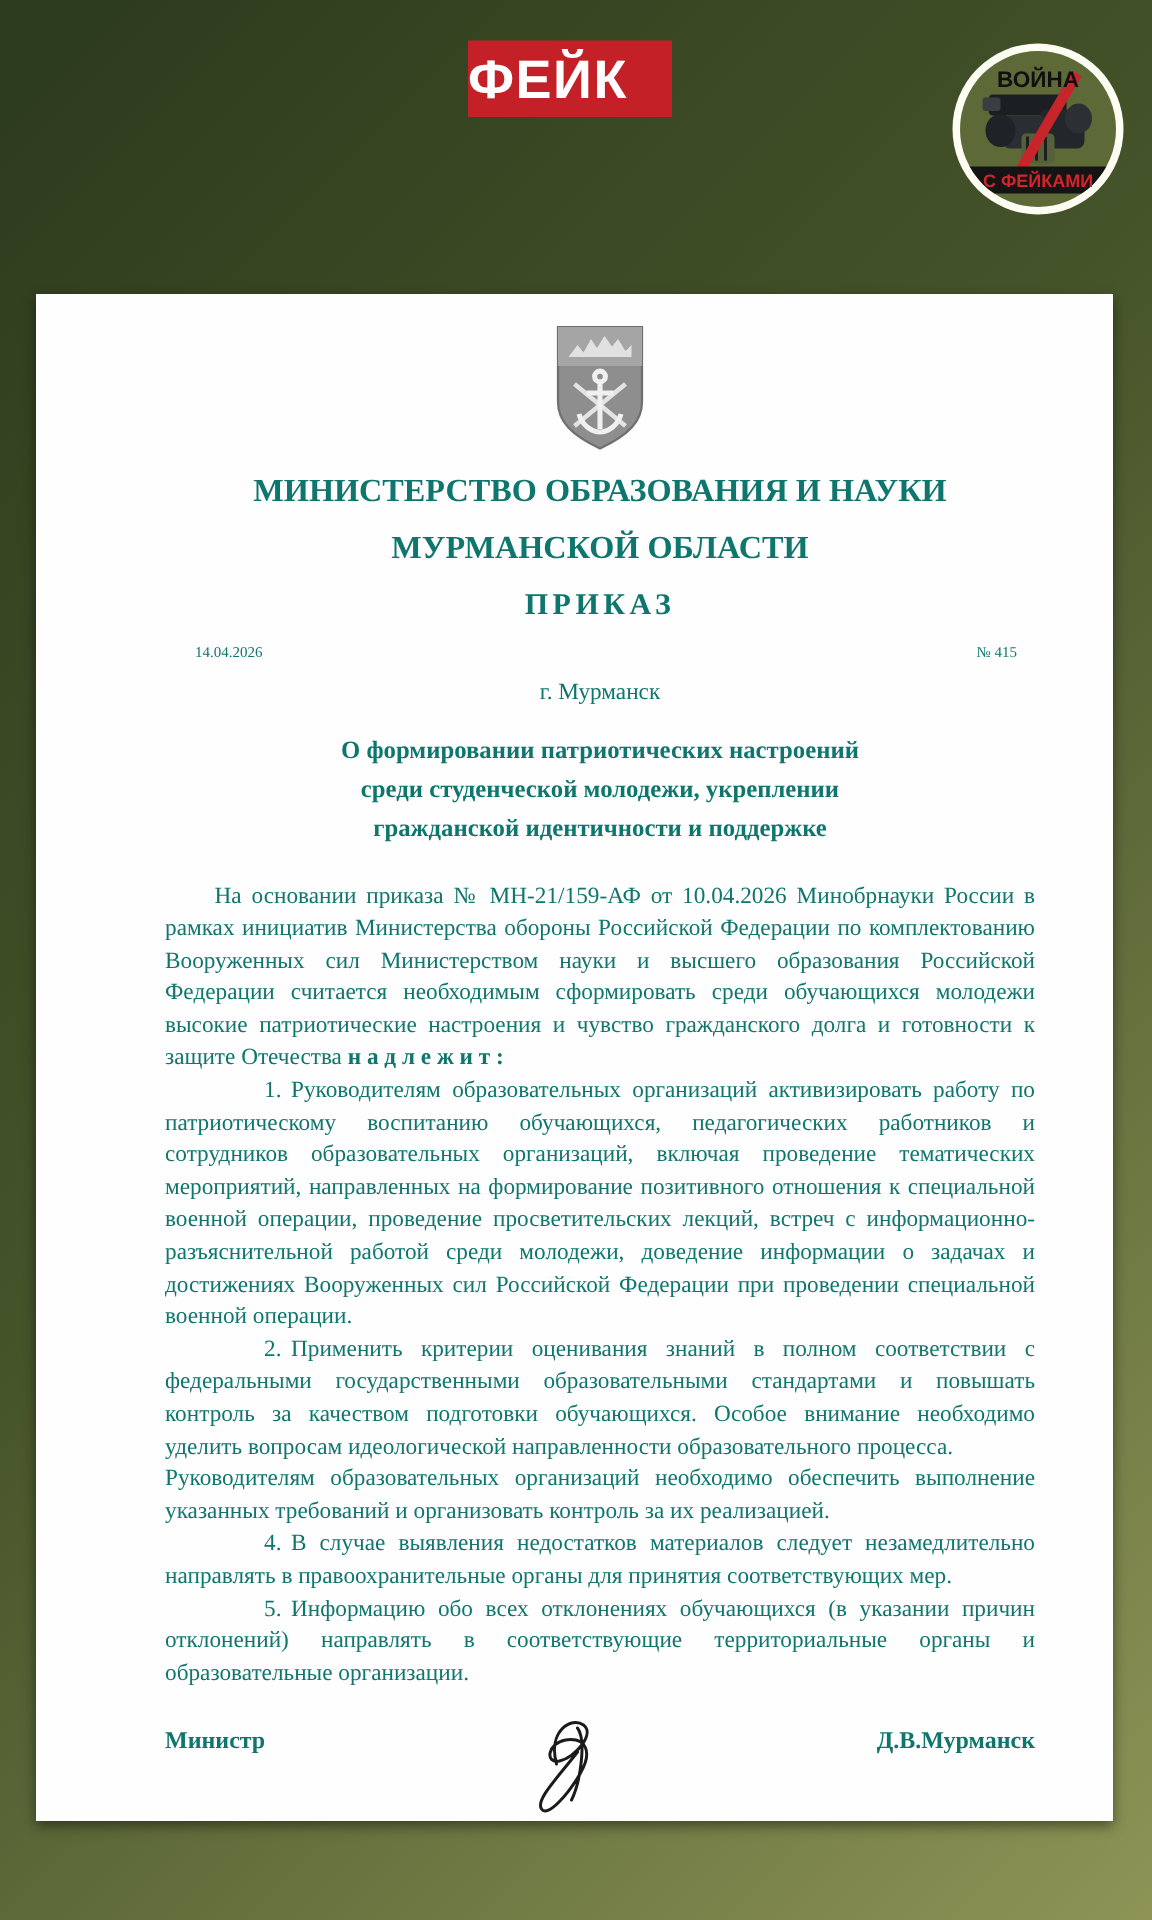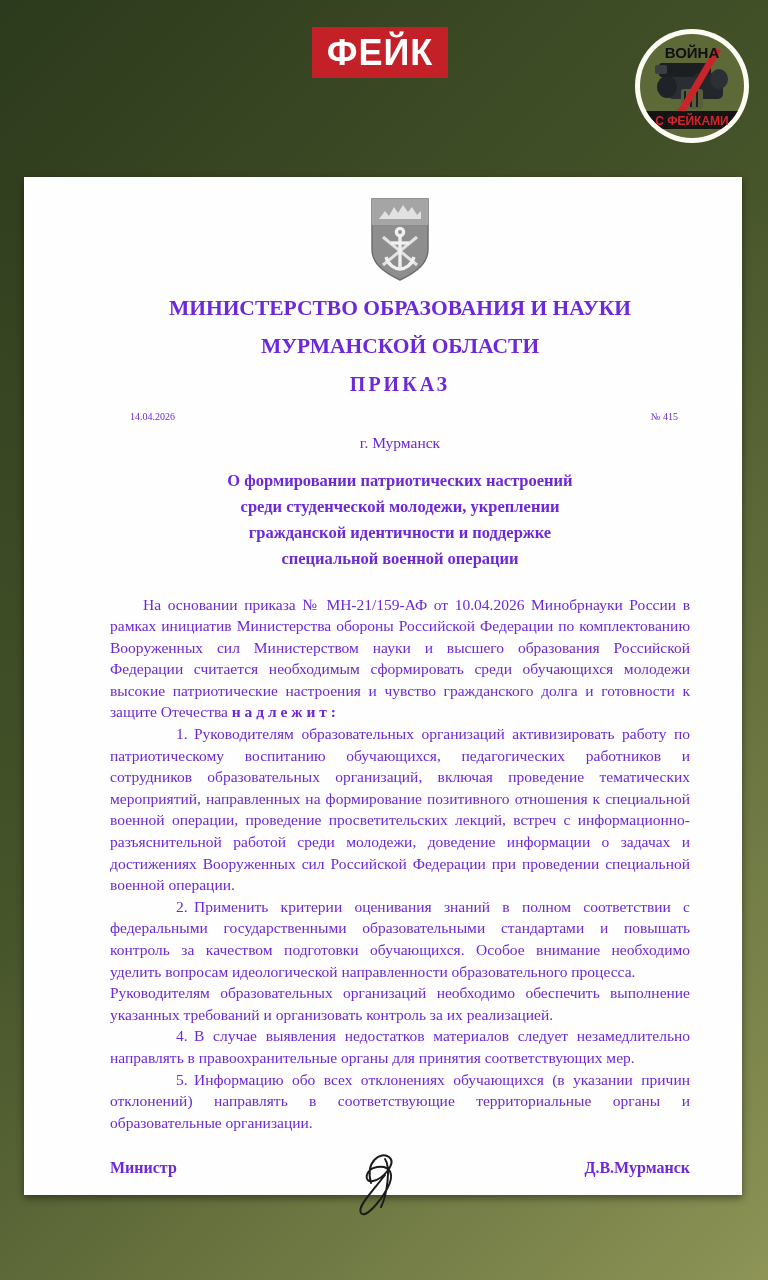--- a/index.html
+++ b/index.html
@@ -5,32 +5,32 @@
   html,body{margin:0;padding:0;}
   body{
     width:768px;height:1280px;position:relative;overflow:hidden;
     background:linear-gradient(135deg,#2c3a1d 0%,#46542a 45%,#8d9456 100%);
     font-family:"Liberation Serif","DejaVu Serif",serif;
   }
 
   
   .fake-badge{
     position:absolute;left:312px;top:27px;width:136px;height:51px;
-    background:#c32127;color:#ffffff;display:flex;align-items:center;justify-content:center;
+    background:#c32127;color:#ffffff;display:flex;align-items:center;justify-content:flex-start;
     font-family:"Liberation Sans","DejaVu Sans",sans-serif;
     font-weight:bold;font-size:36px;letter-spacing:1px;
   }
   .logo{position:absolute;left:633px;top:27px;width:118px;height:118px;}
 
   
   .page{
-    position:absolute;left:24px;top:177px;width:718px;height:1018px;
+    position:absolute;left:24px;top:196px;width:718px;height:1018px;
     background:#fefefe;box-shadow:0 3px 8px rgba(0,0,0,0.45);
     box-sizing:border-box;padding:20px 52px 0 86px;
-    color:#6d28d9;
+    color:#0f766e;
   }
   .emblem{display:block;margin:0 auto 6px auto;}
   .ministry{
     text-align:center;font-weight:bold;font-size:21.5px;line-height:38px;margin:0;
   }
   .doc-type{
     text-align:center;font-weight:bold;font-size:20px;letter-spacing:3px;margin:0;line-height:38px;
   }
   .date-row{
     display:flex;justify-content:space-between;margin-top:8px;font-size:10px;
@@ -115,21 +115,20 @@
     <span>14.04.2026</span>
     <span>№ 415</span>
   </div>
 
   <p class="city">г. Мурманск</p>
 
   <div class="subject">
     <div>О формировании патриотических настроений</div>
     <div>среди студенческой молодежи, укреплении</div>
     <div>гражданской идентичности и поддержке</div>
-    <div>специальной военной операции</div>
   </div>
 
   <div class="body-text">
     <p class="indent"><span>На основании приказа № МН-21/159-АФ от 10.04.2026 Минобрнауки России в рамках инициатив Министерства обороны Российской Федерации по комплектованию Вооруженных сил Министерством науки и высшего образования Российской Федерации считается необходимым сформировать среди обучающихся молодежи высокие патриотические настроения и чувство гражданского долга и готовности к защите Отечества </span><span class="emph">н а д л е ж и т :</span></p>
 
     <p class="indent"><span class="inum">1.</span><span>Руководителям образовательных организаций активизировать работу по патриотическому воспитанию обучающихся, педагогических работников и сотрудников образовательных организаций, включая проведение тематических мероприятий, направленных на формирование позитивного отношения к специальной военной операции, проведение просветительских лекций, встреч с информационно-разъяснительной работой среди молодежи, доведение информации о задачах и достижениях Вооруженных сил Российской Федерации при проведении специальной военной операции.</span></p>
 
     <p class="indent"><span class="inum">2.</span><span>Применить критерии оценивания знаний в полном соответствии с федеральными государственными образовательными стандартами и повышать контроль за качеством подготовки обучающихся. Особое внимание необходимо уделить вопросам идеологической направленности образовательного процесса.</span></p>
 
 

